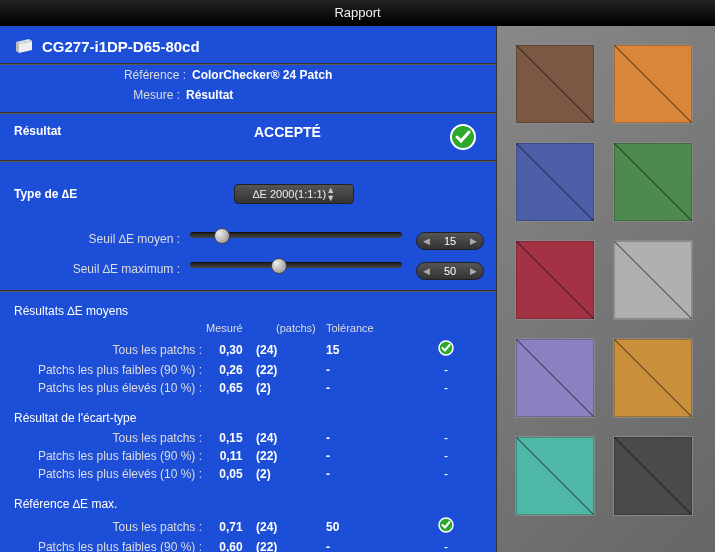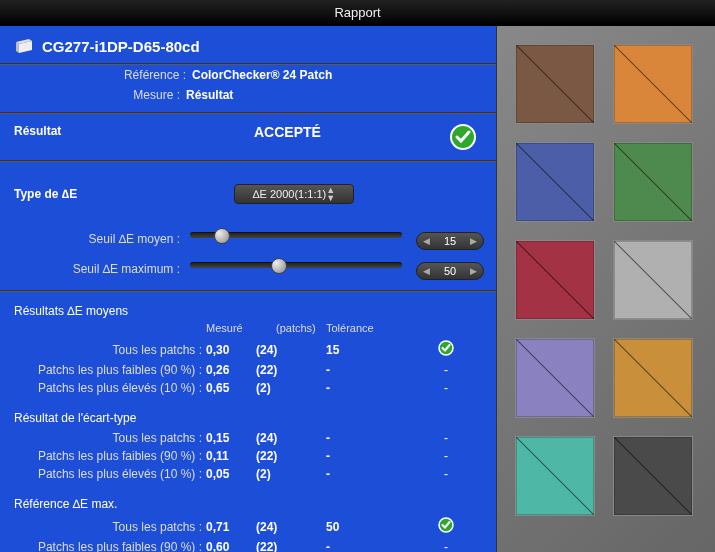--- a/index.html
+++ b/index.html
@@ -187,21 +187,21 @@
   .col-pat{ width:50px; }
   .col-tol{ width:100px; text-align:left; }
   .col-chk{ width:40px; text-align:center;}
   .data-row{
     display:flex;
     font-size:12px;
     padding:2px 0;
     align-items:center;
   }
   .data-row .c-lbl{ width:192px; text-align:right; color:#ddd; padding-right:4px;}
-  .data-row .c-mes{ width:50px; font-weight:bold; }
+  .data-row .c-mes{ width:50px; font-weight:bold;text-align:center; }
   .data-row .c-pat{ width:70px; font-weight:bold; }
   .data-row .c-tol{ width:100px; font-weight:bold; }
   .data-row .c-chk{ width:40px; text-align:center; }
   .mini-check{
     width:16px;height:16px;display:inline-block;
   }
   .swatch{
     width:80px; height:80px;
     position:relative;
     border:1px solid #888;

